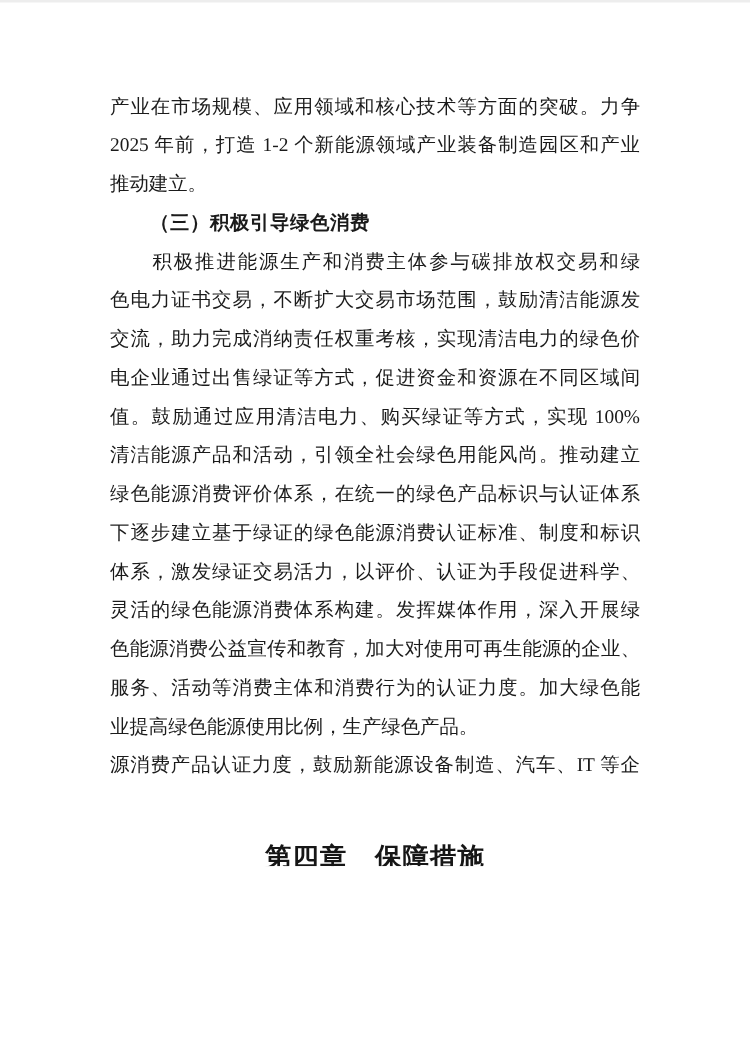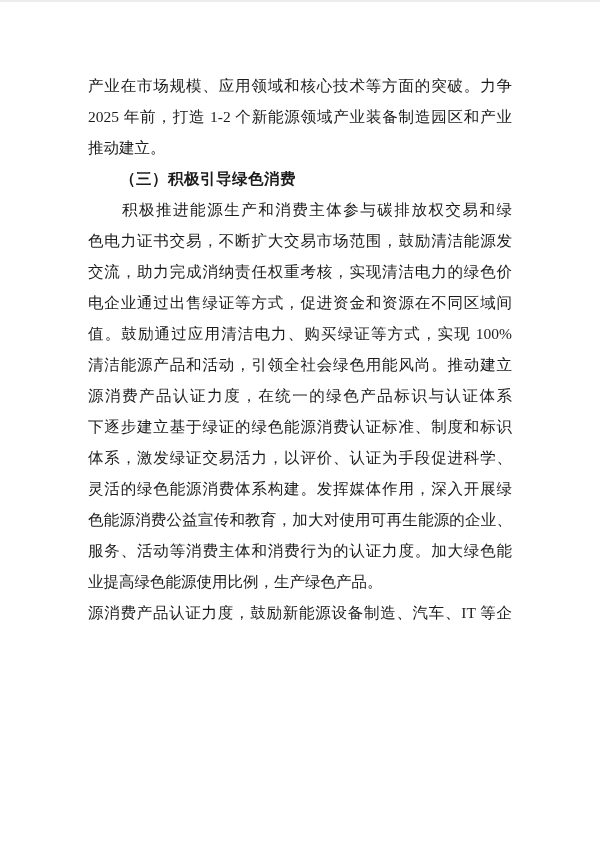--- a/index.html
+++ b/index.html
@@ -93,28 +93,29 @@
 
     <div class="line subsection">　　（三）积极引导绿色消费</div>
 
     <div>
         <div class="line j">　　积极推进能源生产和消费主体参与碳排放权交易和绿</div>
         <div class="line j">色电力证书交易，不断扩大交易市场范围，鼓励清洁能源发</div>
         <div class="line j">交流，助力完成消纳责任权重考核，实现清洁电力的绿色价</div>
         <div class="line j">电企业通过出售绿证等方式，促进资金和资源在不同区域间</div>
         <div class="line j">值。鼓励通过应用清洁电力、购买绿证等方式，实现 100%</div>
         <div class="line j">清洁能源产品和活动，引领全社会绿色用能风尚。推动建立</div>
-        <div class="line j">源消费产品认证力度，在统一的绿色产品标识与认证体系</div>
+        <div class="line j">绿色能源消费评价体系，在统一的绿色产品标识与认证体系</div>
         <div class="line j">下逐步建立基于绿证的绿色能源消费认证标准、制度和标识</div>
         <div class="line j">体系，激发绿证交易活力，以评价、认证为手段促进科学、</div>
         <div class="line j">灵活的绿色能源消费体系构建。发挥媒体作用，深入开展绿</div>
         <div class="line j">色能源消费公益宣传和教育，加大对使用可再生能源的企业、</div>
         <div class="line j">服务、活动等消费主体和消费行为的认证力度。加大绿色能</div>
         <div class="line">业提高绿色能源使用比例，生产绿色产品。</div>
         <div class="line j">源消费产品认证力度，鼓励新能源设备制造、汽车、IT 等企</div>
       </div>
   </div>
 
+  <div class="chapter">第四章　保障措施</div>
 
   <div class="section">一、加强组织领导</div>
 
   <div class="pagenum">20</div>
 </div>
 
 </body></html>

